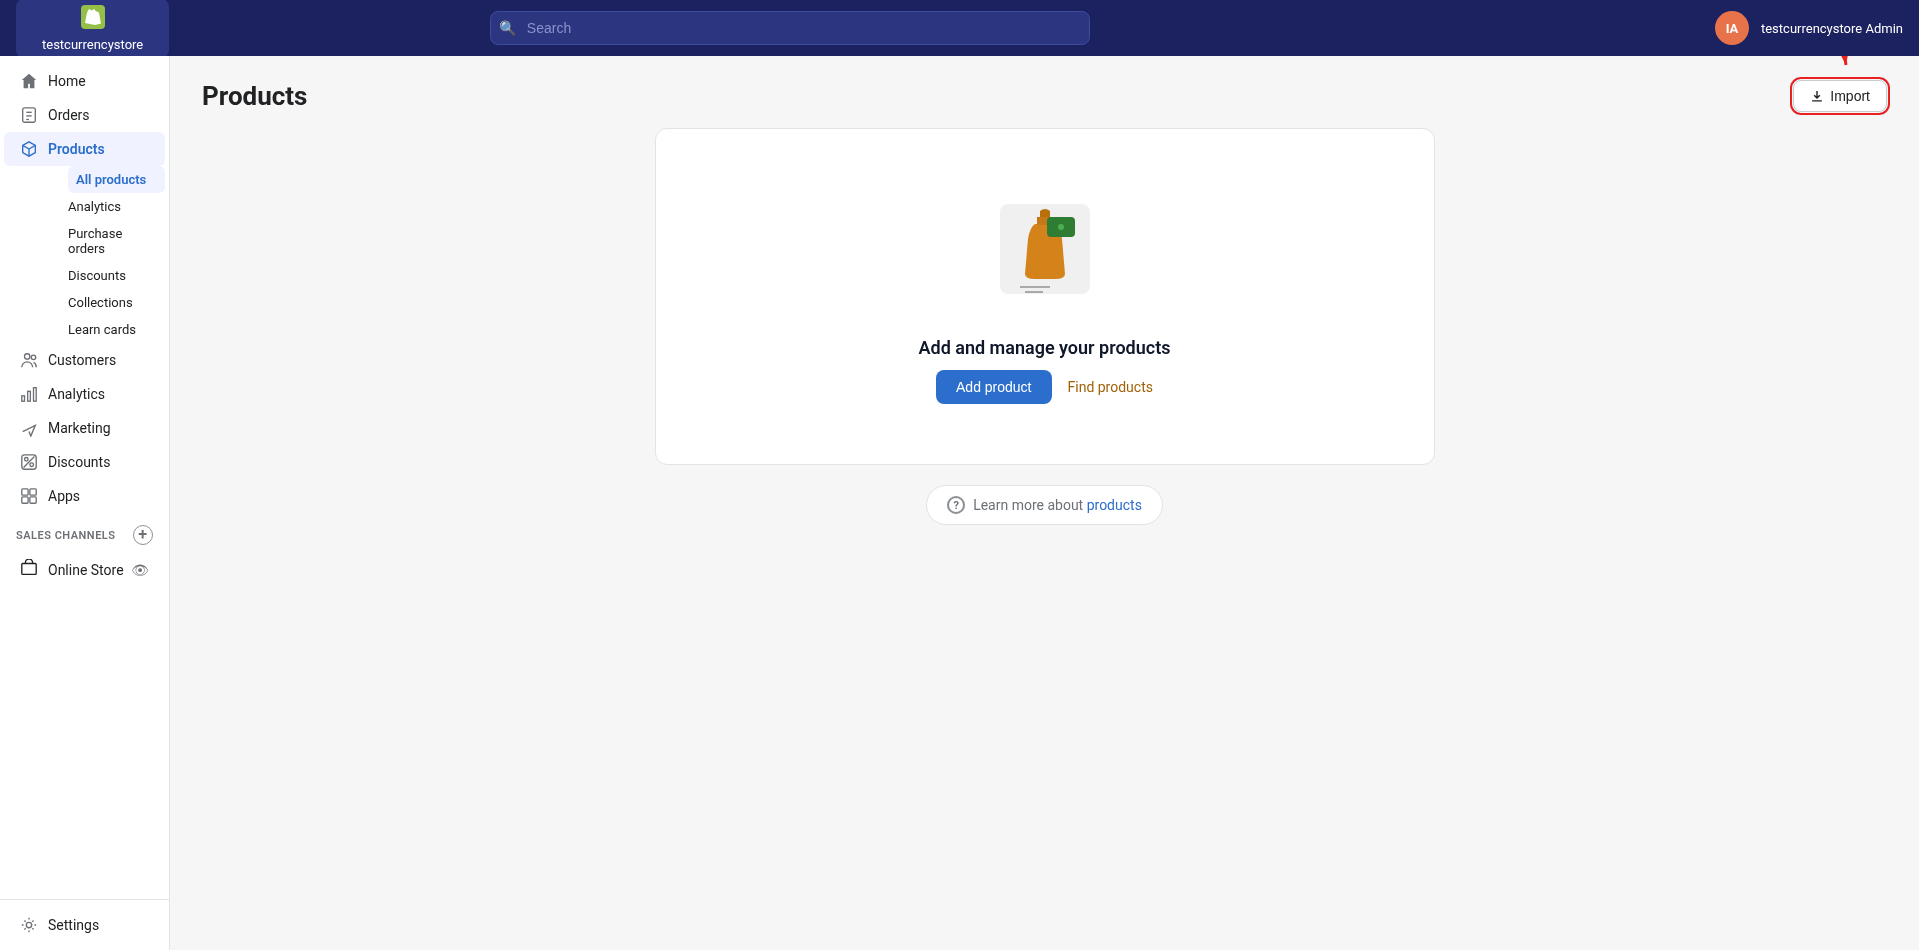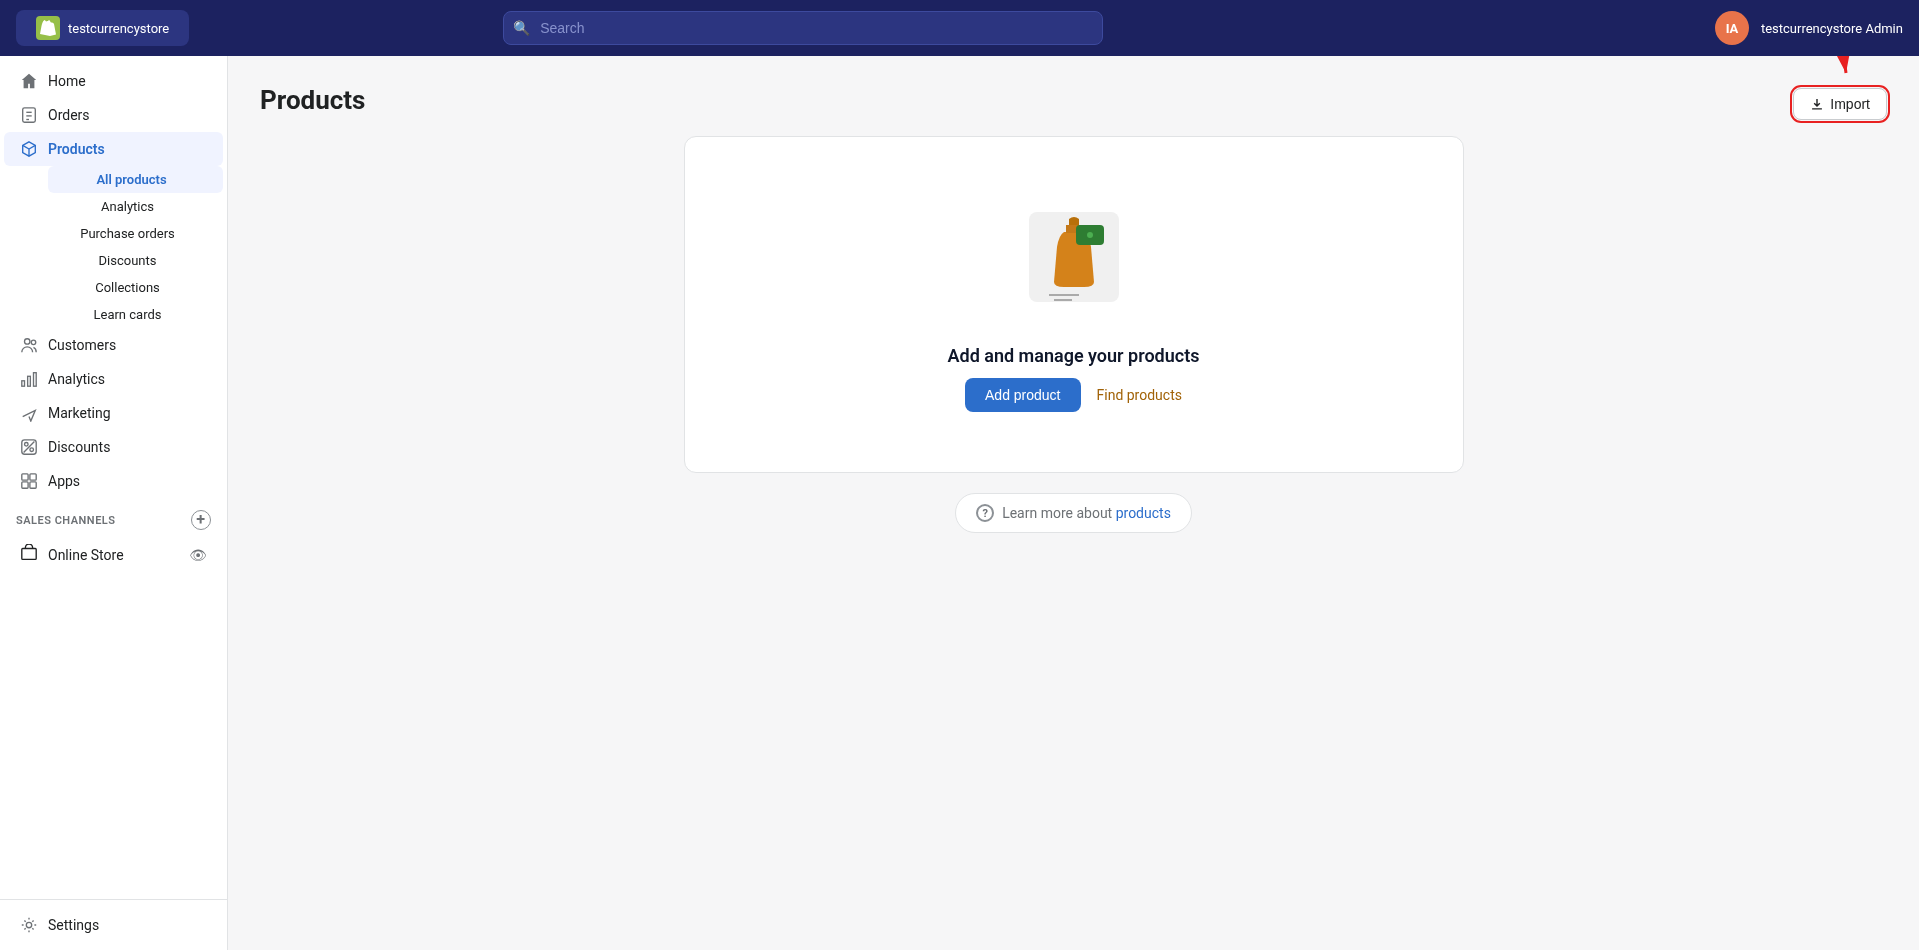--- a/index.html
+++ b/index.html
@@ -14,22 +14,23 @@
       padding: 0 16px;
       gap: 16px;
       flex-shrink: 0;
     }
     .topnav-brand {
       display: flex;
       align-items: center;
       gap: 8px;
       background: #2c3580;
       border-radius: 8px;
-      padding: 6px 20px;
-      cursor: pointer;
+      padding: 6px 26px;
+      cursor: pointer;
+      flex-direction: column;
     }
     .shopify-logo {
       width: 24px;
       height: 24px;
       background: #96bf48;
       border-radius: 4px;
       display: flex;
       align-items: center;
       justify-content: center;
       color: white;
@@ -100,21 +101,21 @@
       color: #202223;
       font-size: 14px;
       border-radius: 6px;
       margin: 0 4px;
       text-decoration: none;
     }
     .sidebar-item.active { background: #f0f3ff; color: #2c6ecb; font-weight: 600; }
     .sidebar-item .icon { width: 18px; height: 18px; display: flex; align-items: center; justify-content: center; color: #6d7175; flex-shrink: 0; }
     .sidebar-item.active .icon { color: #2c6ecb; }
 
-    .sidebar-sub { padding-left: 44px; text-align: center; }
+    .sidebar-sub { padding-left: 64px; }
     .sidebar-sub-item {
       display: block;
       padding: 6px 16px 6px 0;
       color: #202223;
       font-size: 13px;
       cursor: pointer;
       border-radius: 6px;
       margin: 0 4px;
       text-decoration: none;
     }
@@ -256,36 +257,35 @@
       font-size: 14px;
       color: #6d7175;
     }
     .learn-more-bar a { color: #2c6ecb; text-decoration: none; }
     .learn-more-icon { width: 18px; height: 18px; border-radius: 50%; border: 2px solid #8c9196; display: flex; align-items: center; justify-content: center; font-size: 11px; color: #6d7175; font-weight: bold; }
 
     
     .arrow-wrapper {
       position: relative;
       display: inline-block;
-      margin-top: 8px;
     }
     .red-arrow {
       position: absolute;
       top: -90px;
       left: 50%;
       transform: translateX(-30%);
       pointer-events: none;
       z-index: 10;
     }
 
     .sidebar-wrapper {
       position: relative;
       display: flex;
       flex-direction: column;
-      width: 228px;
+      width: 170px;
       flex-shrink: 0;
     }
     .sidebar-scroll {
       flex: 1;
       overflow-y: auto;
       background: #fff;
       border-right: 1px solid #e1e3e5;
       padding: 8px 0 60px;
     }
     .sidebar-footer {

